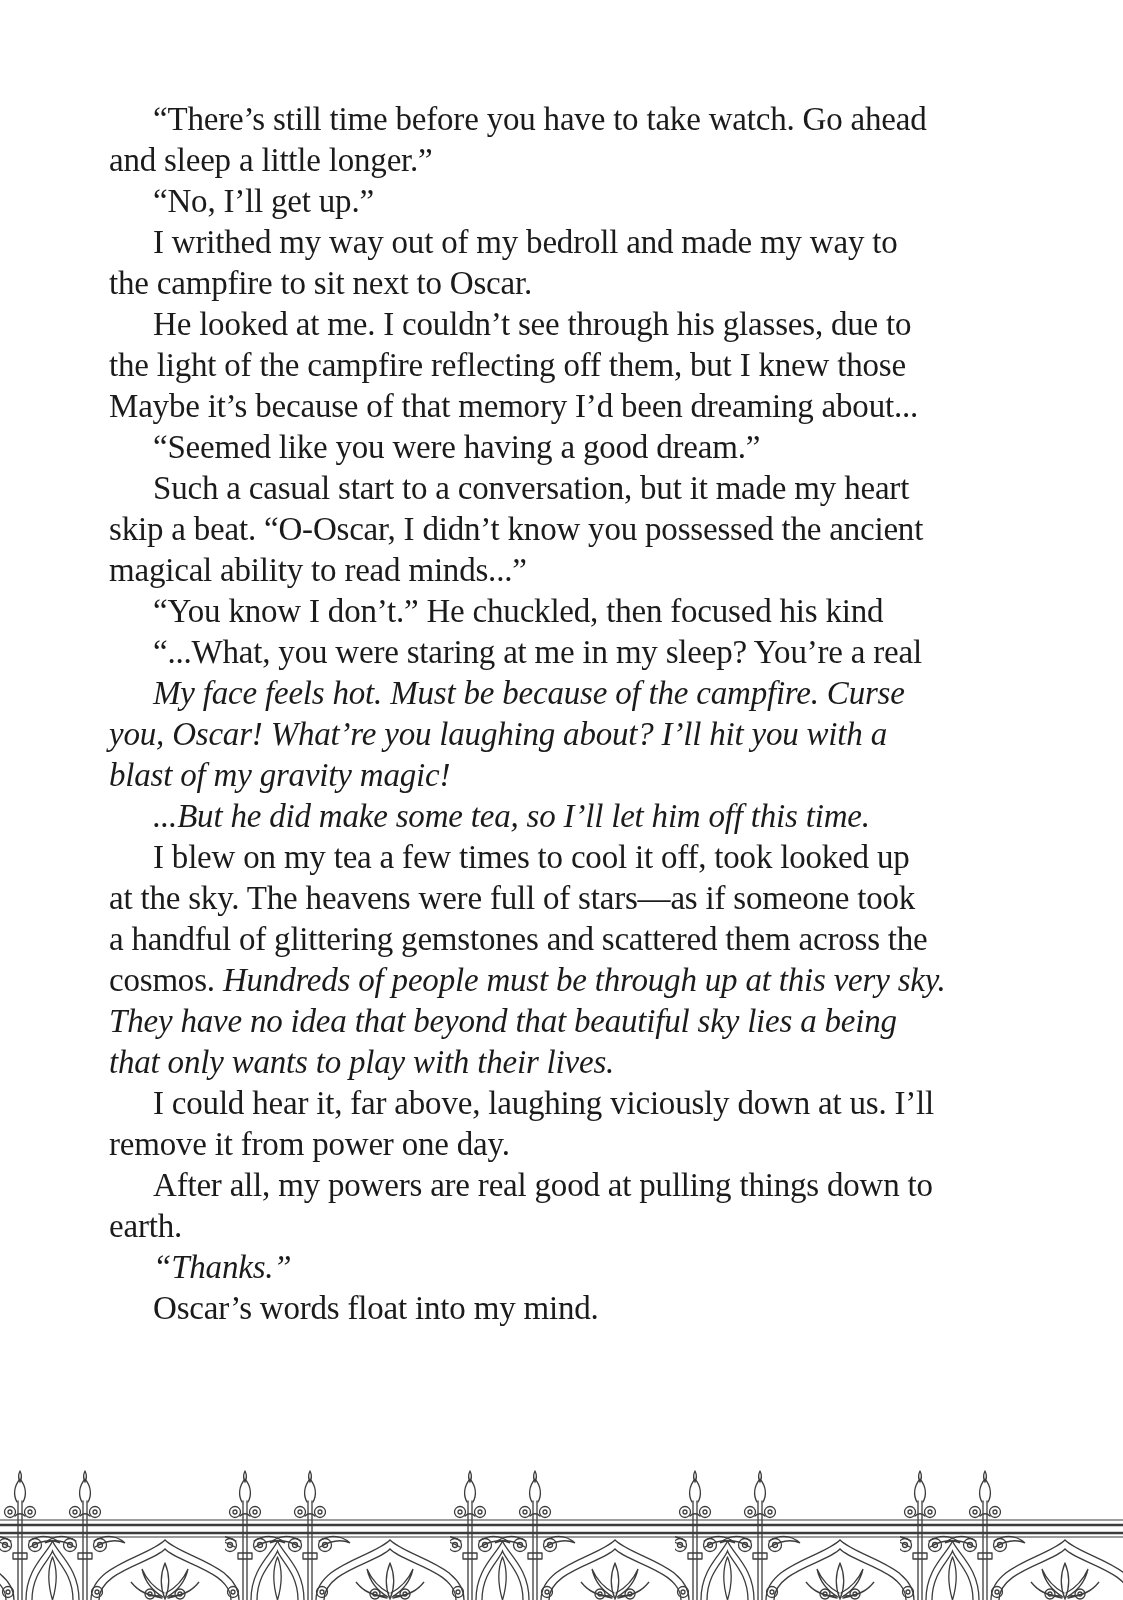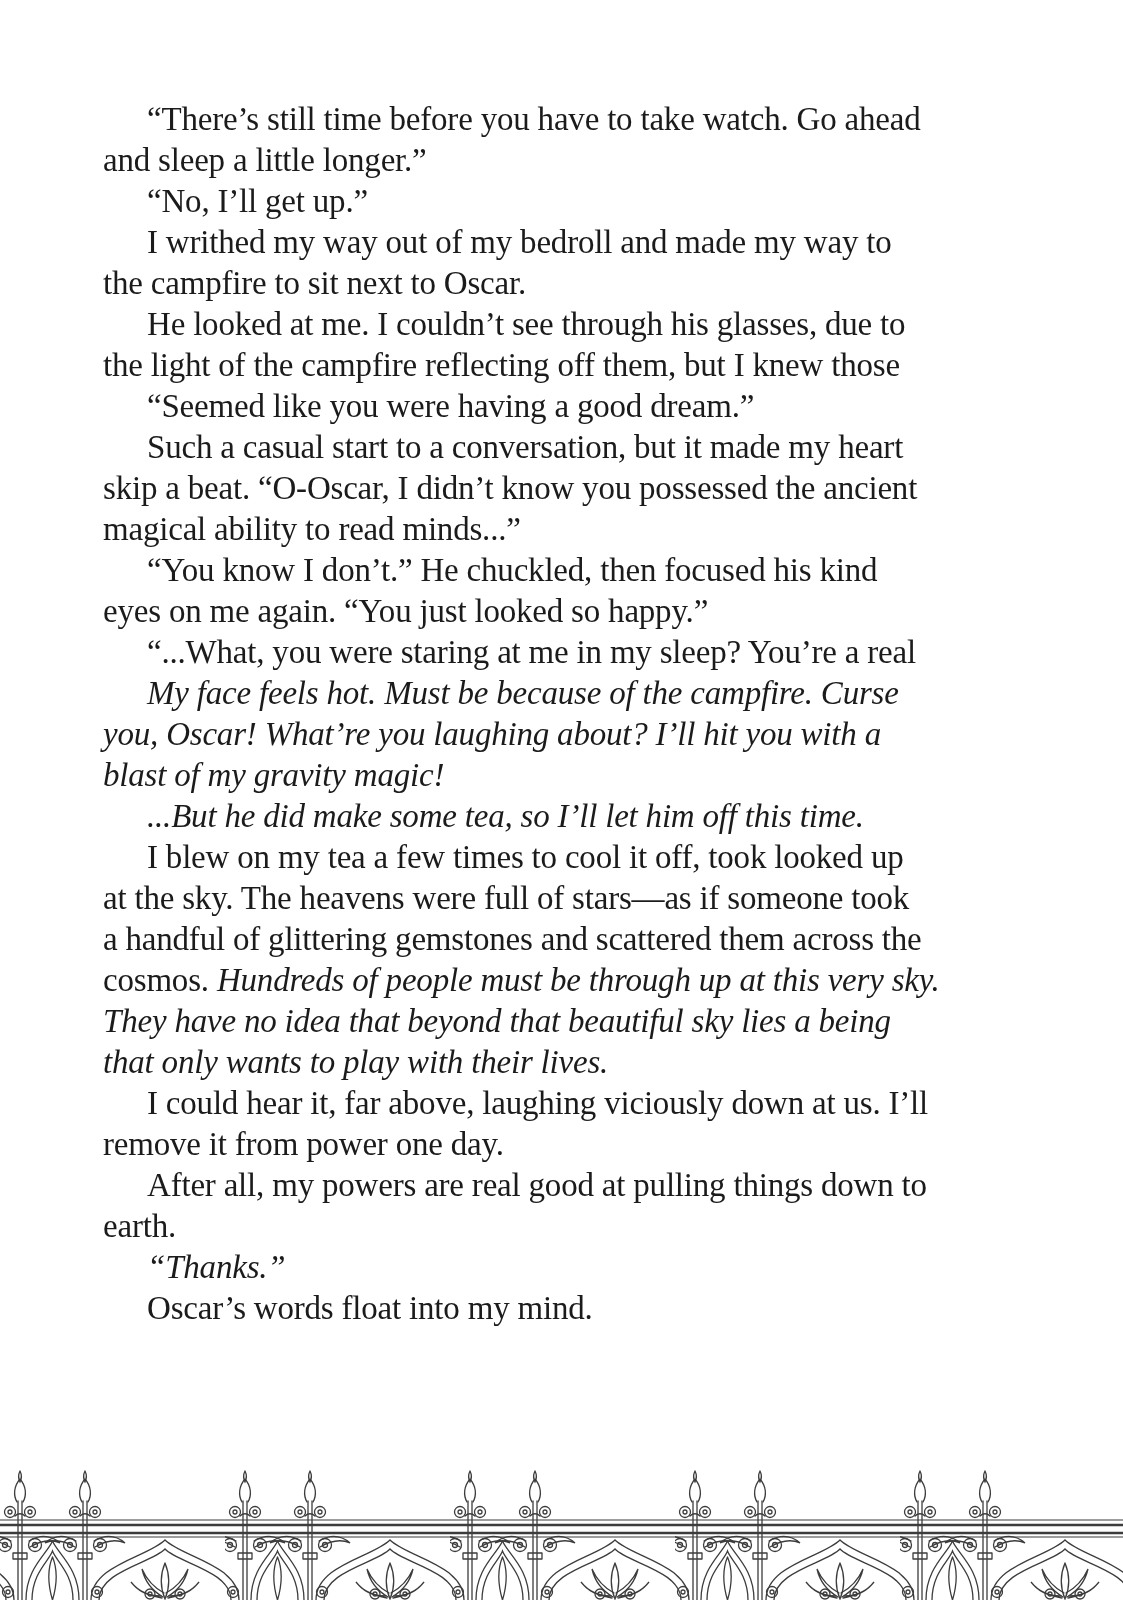--- a/index.html
+++ b/index.html
@@ -5,21 +5,21 @@
   html, body { margin: 0; padding: 0; }
   body {
     width: 1123px; height: 1600px;
     background: #ffffff;
     position: relative;
     overflow: hidden;
     font-family: "Liberation Serif", serif;
   }
   #text-block {
     position: absolute;
-    left: 103px; top: 99px;
+    left: 109px; top: 99px;
     width: 960px;
     color: #1b1b1b;
     font-size: 33px;
     line-height: 41px;
     letter-spacing: -0.2px;
     white-space: nowrap;
   }
   .line { height: 41px; }
   .line.indent { padding-left: 44px; }
   .it { font-style: italic; text-align: center; }
@@ -34,26 +34,26 @@
 <body style="background: rgb(255, 255, 255);">
 
 <div id="text-block" style="color: rgb(27, 27, 27);">
     <div class="line indent"><span>“There’s still time before you have to take watch. Go ahead</span></div>
     <div class="line"><span>and sleep a little longer.”</span></div>
     <div class="line indent"><span>“No, I’ll get up.”</span></div>
     <div class="line indent"><span>I writhed my way out of my bedroll and made my way to</span></div>
     <div class="line"><span>the campfire to sit next to Oscar.</span></div>
     <div class="line indent"><span>He looked at me. I couldn’t see through his glasses, due to</span></div>
     <div class="line"><span>the light of the campfire reflecting off them, but I knew those</span></div>
+    <div class="line"><span>Maybe it’s because of that memory I’d been dreaming about...</span></div>
     <div class="line indent"><span>“Seemed like you were having a good dream.”</span></div>
     <div class="line indent"><span>Such a casual start to a conversation, but it made my heart</span></div>
     <div class="line"><span>skip a beat. “O-Oscar, I didn’t know you possessed the ancient</span></div>
     <div class="line"><span>magical ability to read minds...”</span></div>
     <div class="line indent"><span>“You know I don’t.” He chuckled, then focused his kind</span></div>
-    <div class="line"><span>eyes on me again. “You just looked so happy.”</span></div>
     <div class="line indent"><span>“...What, you were staring at me in my sleep? You’re a real</span></div>
     <div class="line indent"><span class="it">My face feels hot. Must be because of the campfire. Curse</span></div>
     <div class="line"><span class="it">you, Oscar! What’re you laughing about? I’ll hit you with a</span></div>
     <div class="line"><span class="it">blast of my gravity magic!</span></div>
     <div class="line indent"><span class="it">...But he did make some tea, so I’ll let him off this time.</span></div>
     <div class="line indent"><span>I blew on my tea a few times to cool it off, took looked up</span></div>
     <div class="line"><span>at the sky. The heavens were full of stars—as if someone took</span></div>
     <div class="line"><span>a handful of glittering gemstones and scattered them across the</span></div>
     <div class="line"><span>cosmos. </span><span class="it">Hundreds of people must be through up at this very sky.</span></div>
     <div class="line"><span class="it">They have no idea that beyond that beautiful sky lies a being</span></div>

